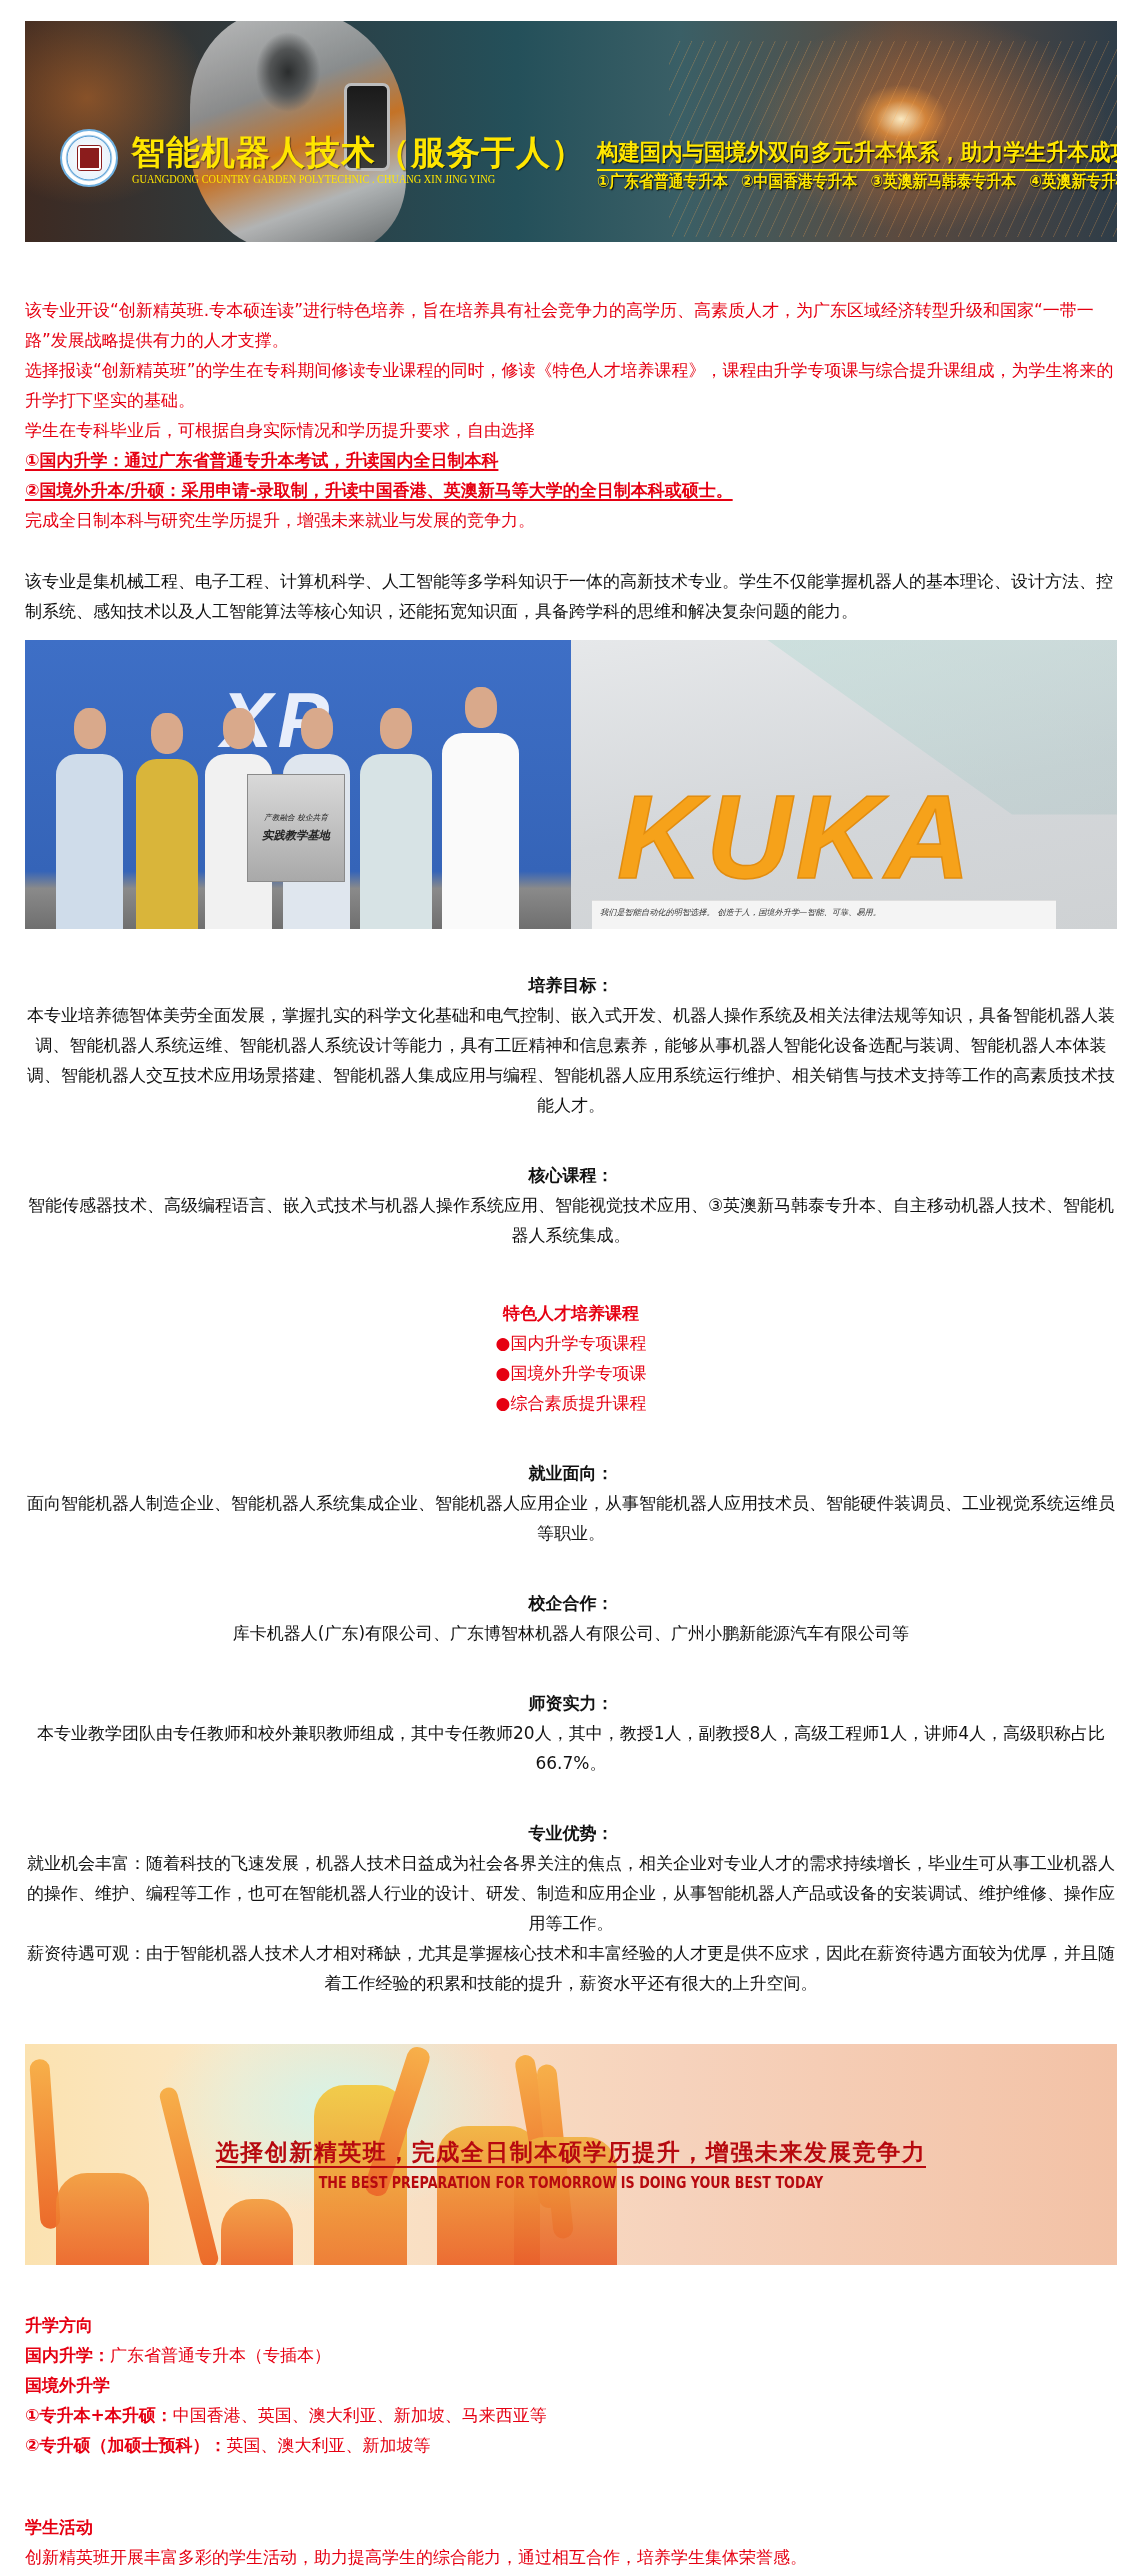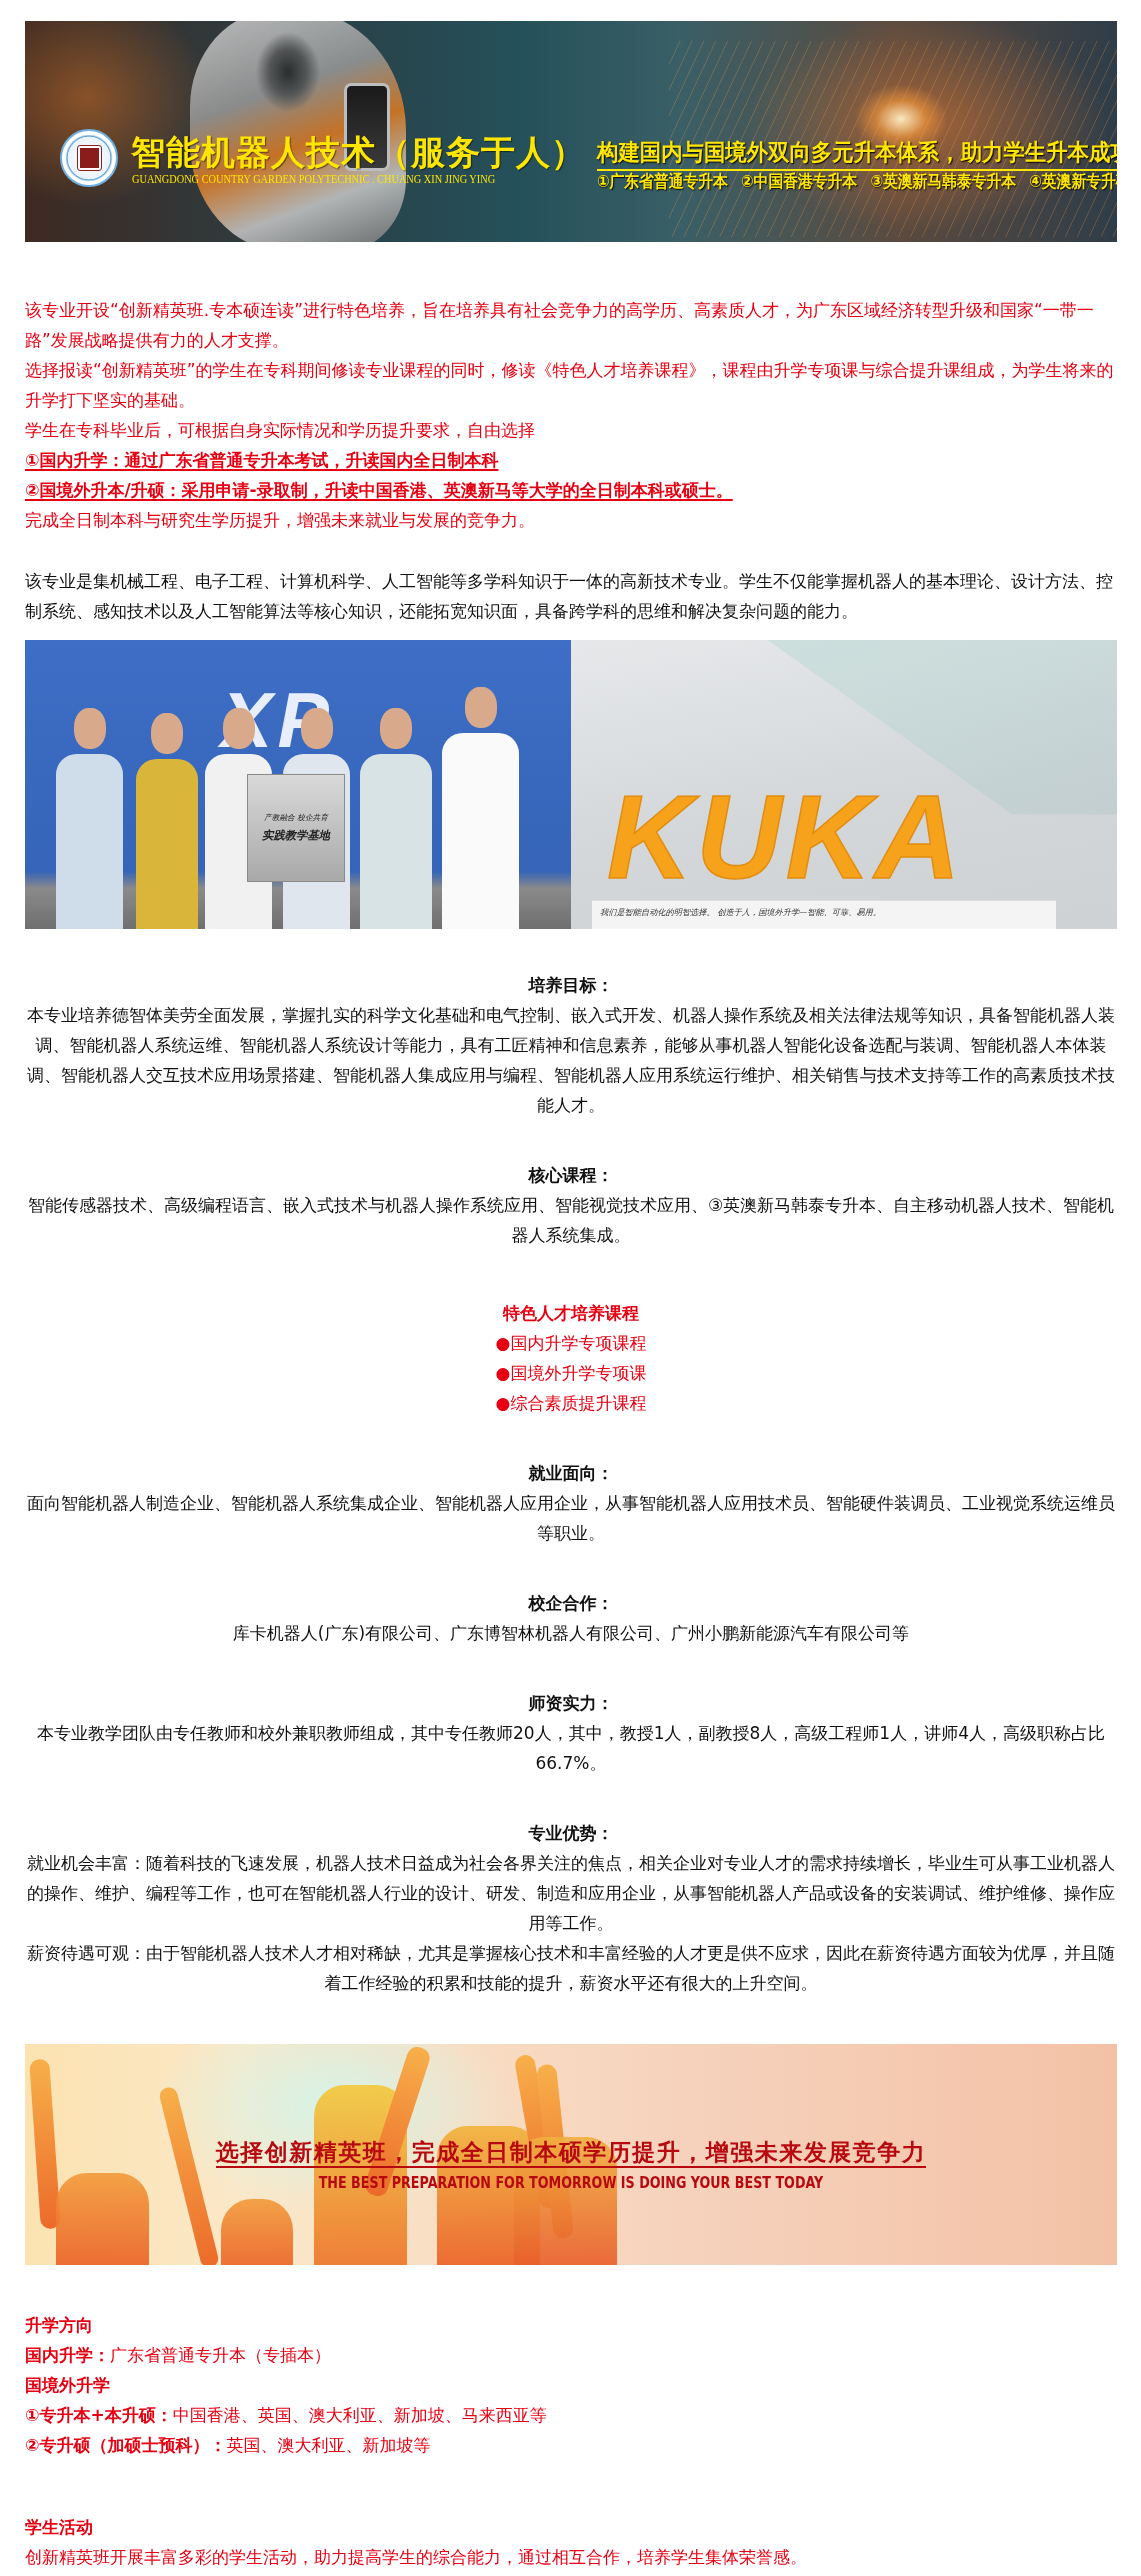--- a/index.html
+++ b/index.html
@@ -120,21 +120,21 @@
   .photo-right {
     width: 546px; height: 100%; position: relative; overflow: hidden;
     background: linear-gradient(170deg, #e6e8ea 0%, #d4d7da 55%, #cfd2d4 100%);
   }
   .photo-right .stairs {
     position: absolute; left: 196px; top: 0; width: 350px; height: 175px;
     background: linear-gradient(150deg, rgba(190,220,215,0.6), rgba(160,190,190,0.3));
     clip-path: polygon(0 0, 100% 0, 100% 100%, 70% 100%);
   }
   .kuka {
-    position: absolute; left: 36px; top: 129px;
+    position: absolute; left: 46px; top: 129px;
     font-size: 118px; font-weight: bold; color: #f6a21a;
     font-family: "Liberation Sans", sans-serif; letter-spacing: 4.1px;
     -webkit-text-stroke: 1.5px #e28d10;
   }
   .kuka-base {
     position: absolute; left: 20.6px; top: 260px; width: 464px; height: 36px;
     background: #f4f4f4; border-top: 1px solid #ddd;
   }
   .kuka-caption {
     position: absolute; left: 29px; top: 267px; font-size: 8.2px; color: #333; white-space: nowrap;

